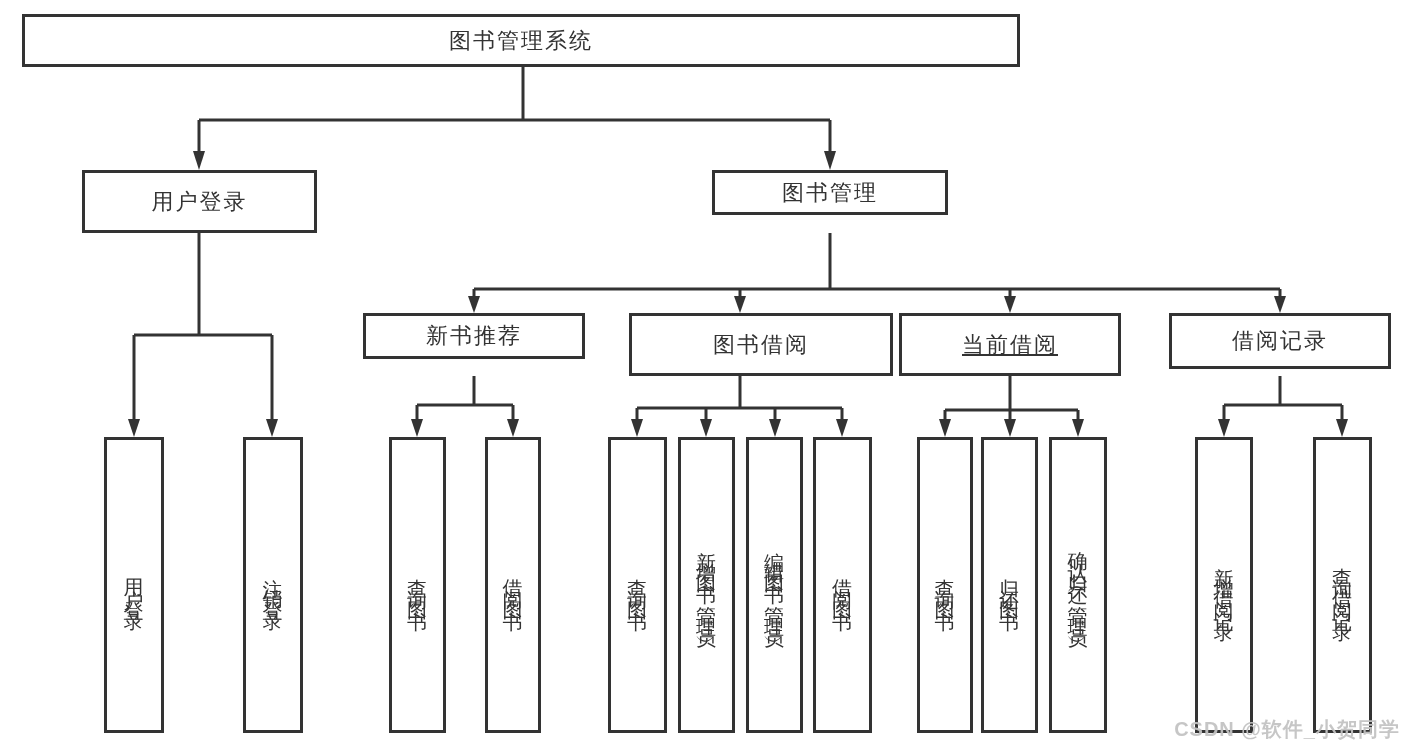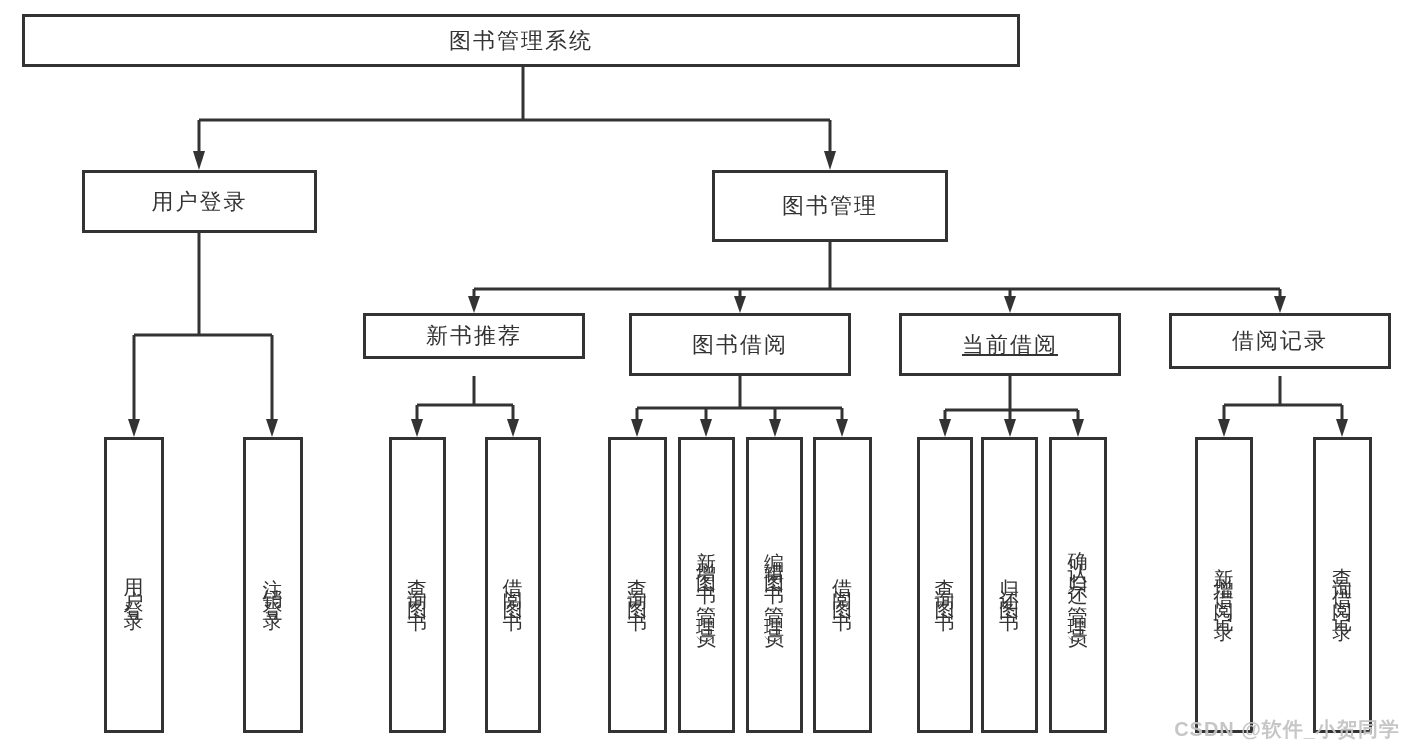--- a/index.html
+++ b/index.html
@@ -116,24 +116,24 @@
     <path class="wire" d="M1224 405 H1342"></path>
     <path class="wire" d="M1224 405 V420"></path>
     <polygon class="head" points="1218,419 1230,419 1224,437"></polygon>
     <path class="wire" d="M1342 405 V420"></path>
     <polygon class="head" points="1336,419 1348,419 1342,437"></polygon>
   </svg>
 
   <div class="box h" style="left:22px; top:14px; width:998px; height:53px;">图书管理系统</div>
 
   <div class="box h" style="left:82px; top:170px; width:235px; height:63px;">用户登录</div>
-  <div class="box h" style="left:712px; top:170px; width:236px; height:72px;">图书管理</div>
+  <div class="box h" style="left:712px; top:170px; width:236px; height:45px;">图书管理</div>
 
   <div class="box h" style="left:363px; top:313px; width:222px; height:46px;">新书推荐</div>
-  <div class="box h" style="left:629px; top:313px; width:222px; height:63px;">图书借阅</div>
+  <div class="box h" style="left:629px; top:313px; width:264px; height:63px;">图书借阅</div>
   <div class="box h" style="left:899px; top:313px; width:222px; height:63px;text-decoration:underline;">当前借阅</div>
   <div class="box h" style="left:1169px; top:313px; width:222px; height:56px;">借阅记录</div>
 
   <div class="box v" style="left:104px; top:437px; width:60px; height:296px;">用户登录</div>
   <div class="box v" style="left:243px; top:437px; width:60px; height:296px;">注销登录</div>
 
   <div class="box v" style="left:389px; top:437px; width:57px; height:296px;">查询图书</div>
   <div class="box v" style="left:485px; top:437px; width:56px; height:296px;">借阅图书</div>
 
   <div class="box v" style="left:608px; top:437px; width:59px; height:296px;">查询图书</div>

